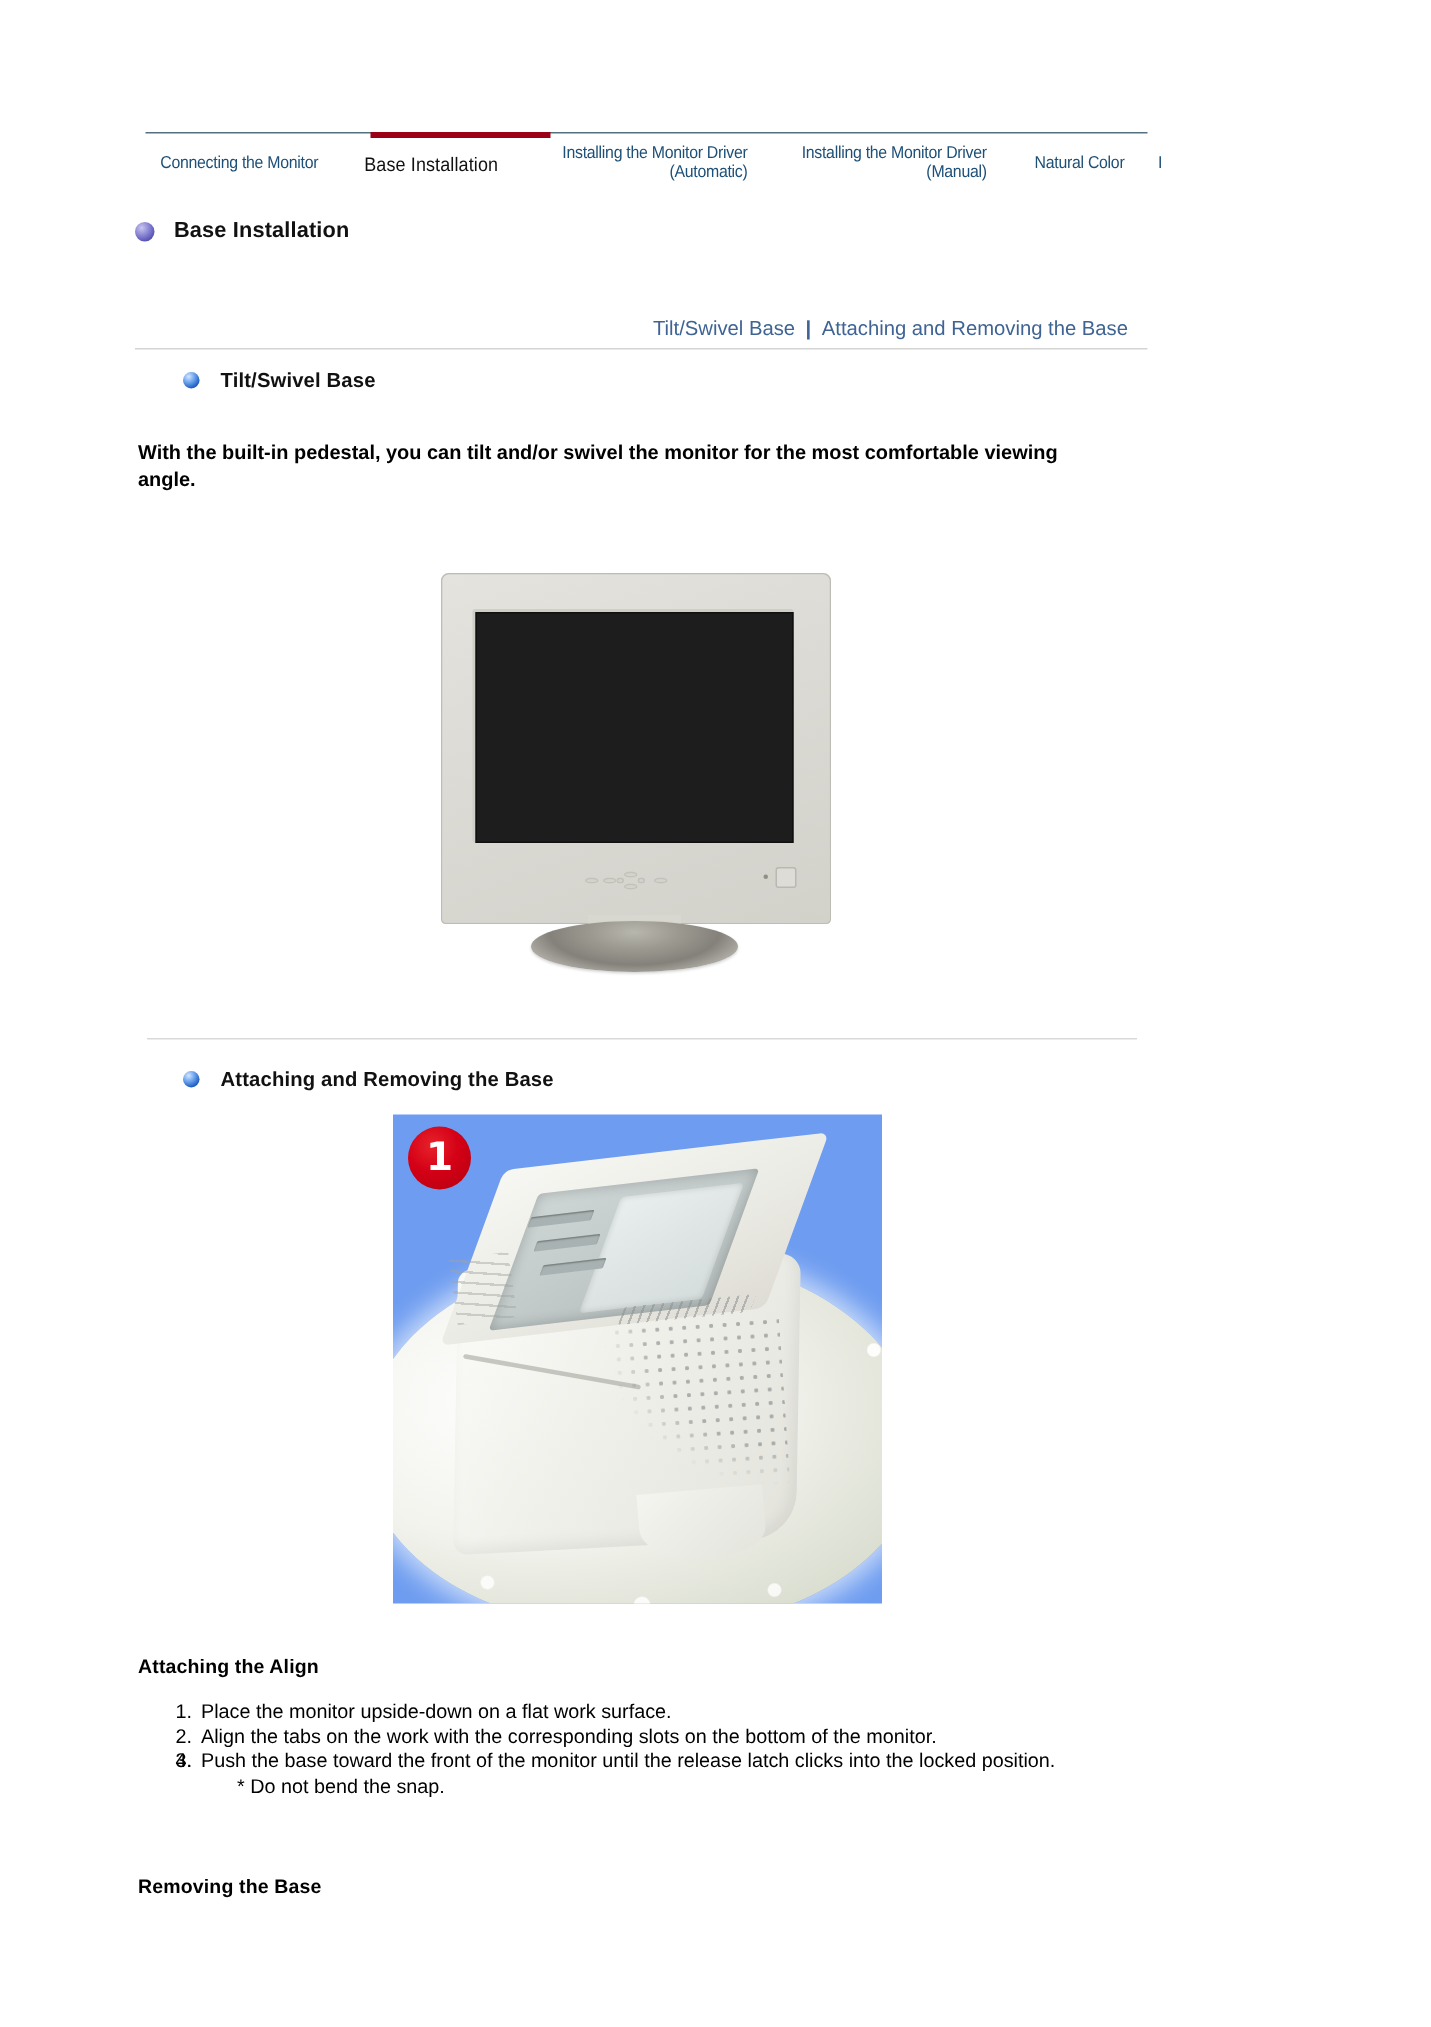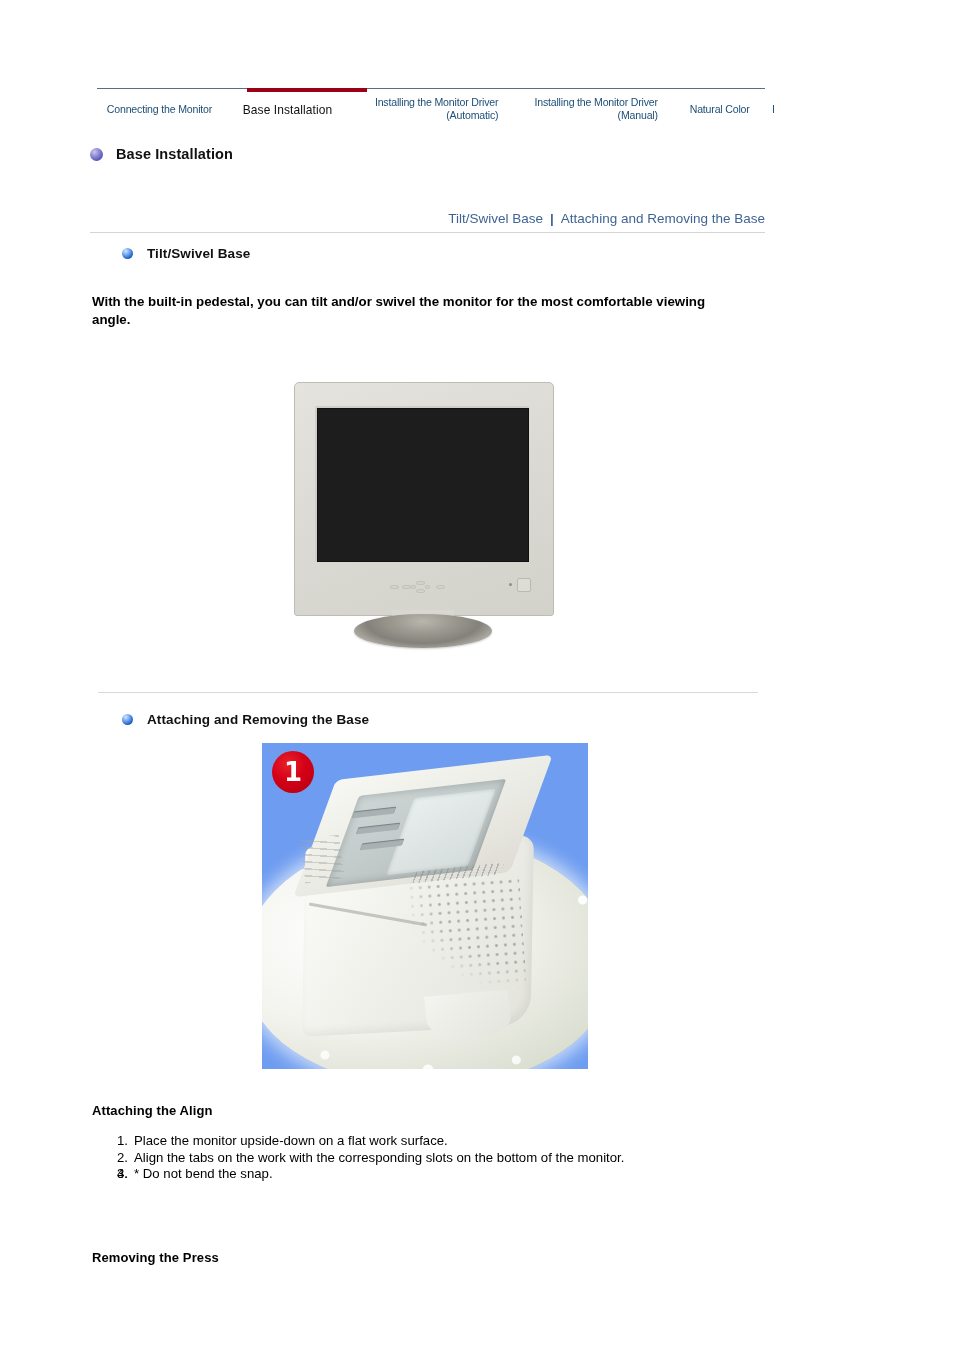--- a/index.html
+++ b/index.html
@@ -93,21 +93,21 @@
   .page-title {
     font-size: 14.5px;
     font-weight: bold;
     color: #111111;
     letter-spacing: 0.1px;
   }
 
   
   .subnav {
     position: absolute;
-    right: 189px;
+    right: 202px;
     top: 211px;
     font-size: 13.5px;
     color: #3f6494;
     white-space: nowrap;
   }
   .subnav a {
     color: #3f6494;
     text-decoration: none;
   }
   .subnav .sep {
@@ -460,20 +460,21 @@
   }
   .step-num {
     position: absolute;
     left: 14px;
     top: 0;
     width: 22px;
     text-align: right;
   }
   .step-note {
     display: block;
+    margin-left: 24px;
   }
 </style>
 </head>
 <body>
 
 <div class="tabbar">
   <div class="tabbar-rule"></div>
   <div class="tab-active-underline"></div>
   <div class="tabs">
     <div class="tab t1">Connecting the Monitor</div>
@@ -560,17 +561,18 @@
   </div>
   <div class="step">
     <span class="step-num">2.</span>
     <span>Align the tabs on the work with the corresponding slots on the bottom of the monitor.</span>
   </div>
   <div class="step">
     <span class="step-num">3.</span>
   </div>
   <div class="step">
     <span class="step-num">4.</span>
+    <span>Push the base toward the front of the monitor until the release latch clicks into the locked position.</span>
     <span class="step-note">* Do not bend the snap.</span>
   </div>
 </div>
 
-<div class="sub-head" id="remove-head">Removing the Press</div>
+<div class="sub-head" id="remove-head">Removing the Base</div>
 
 </body></html>

